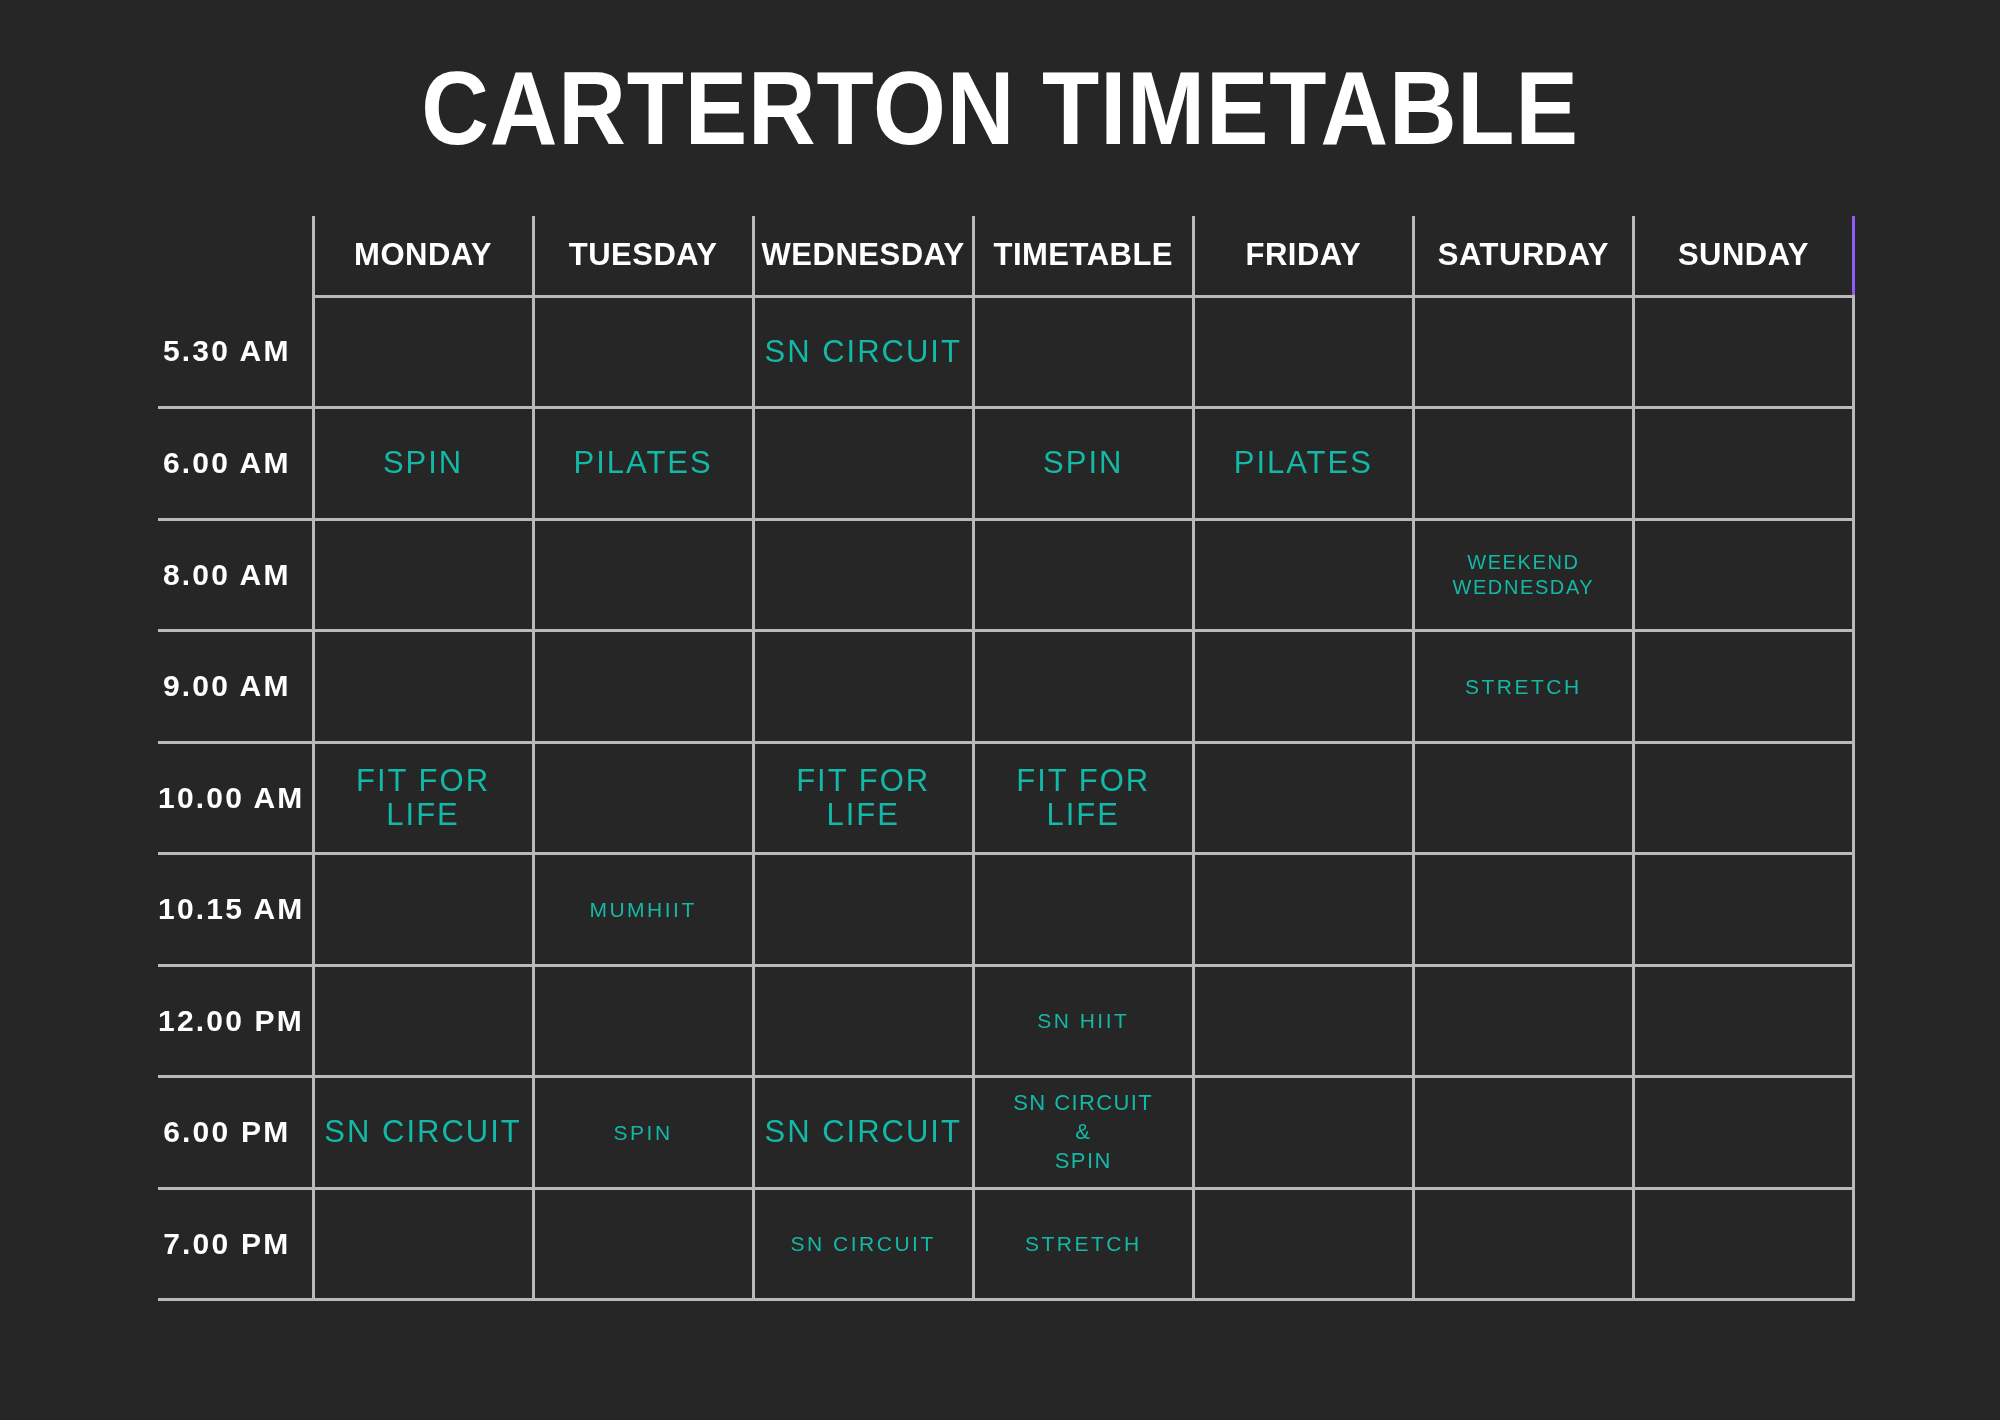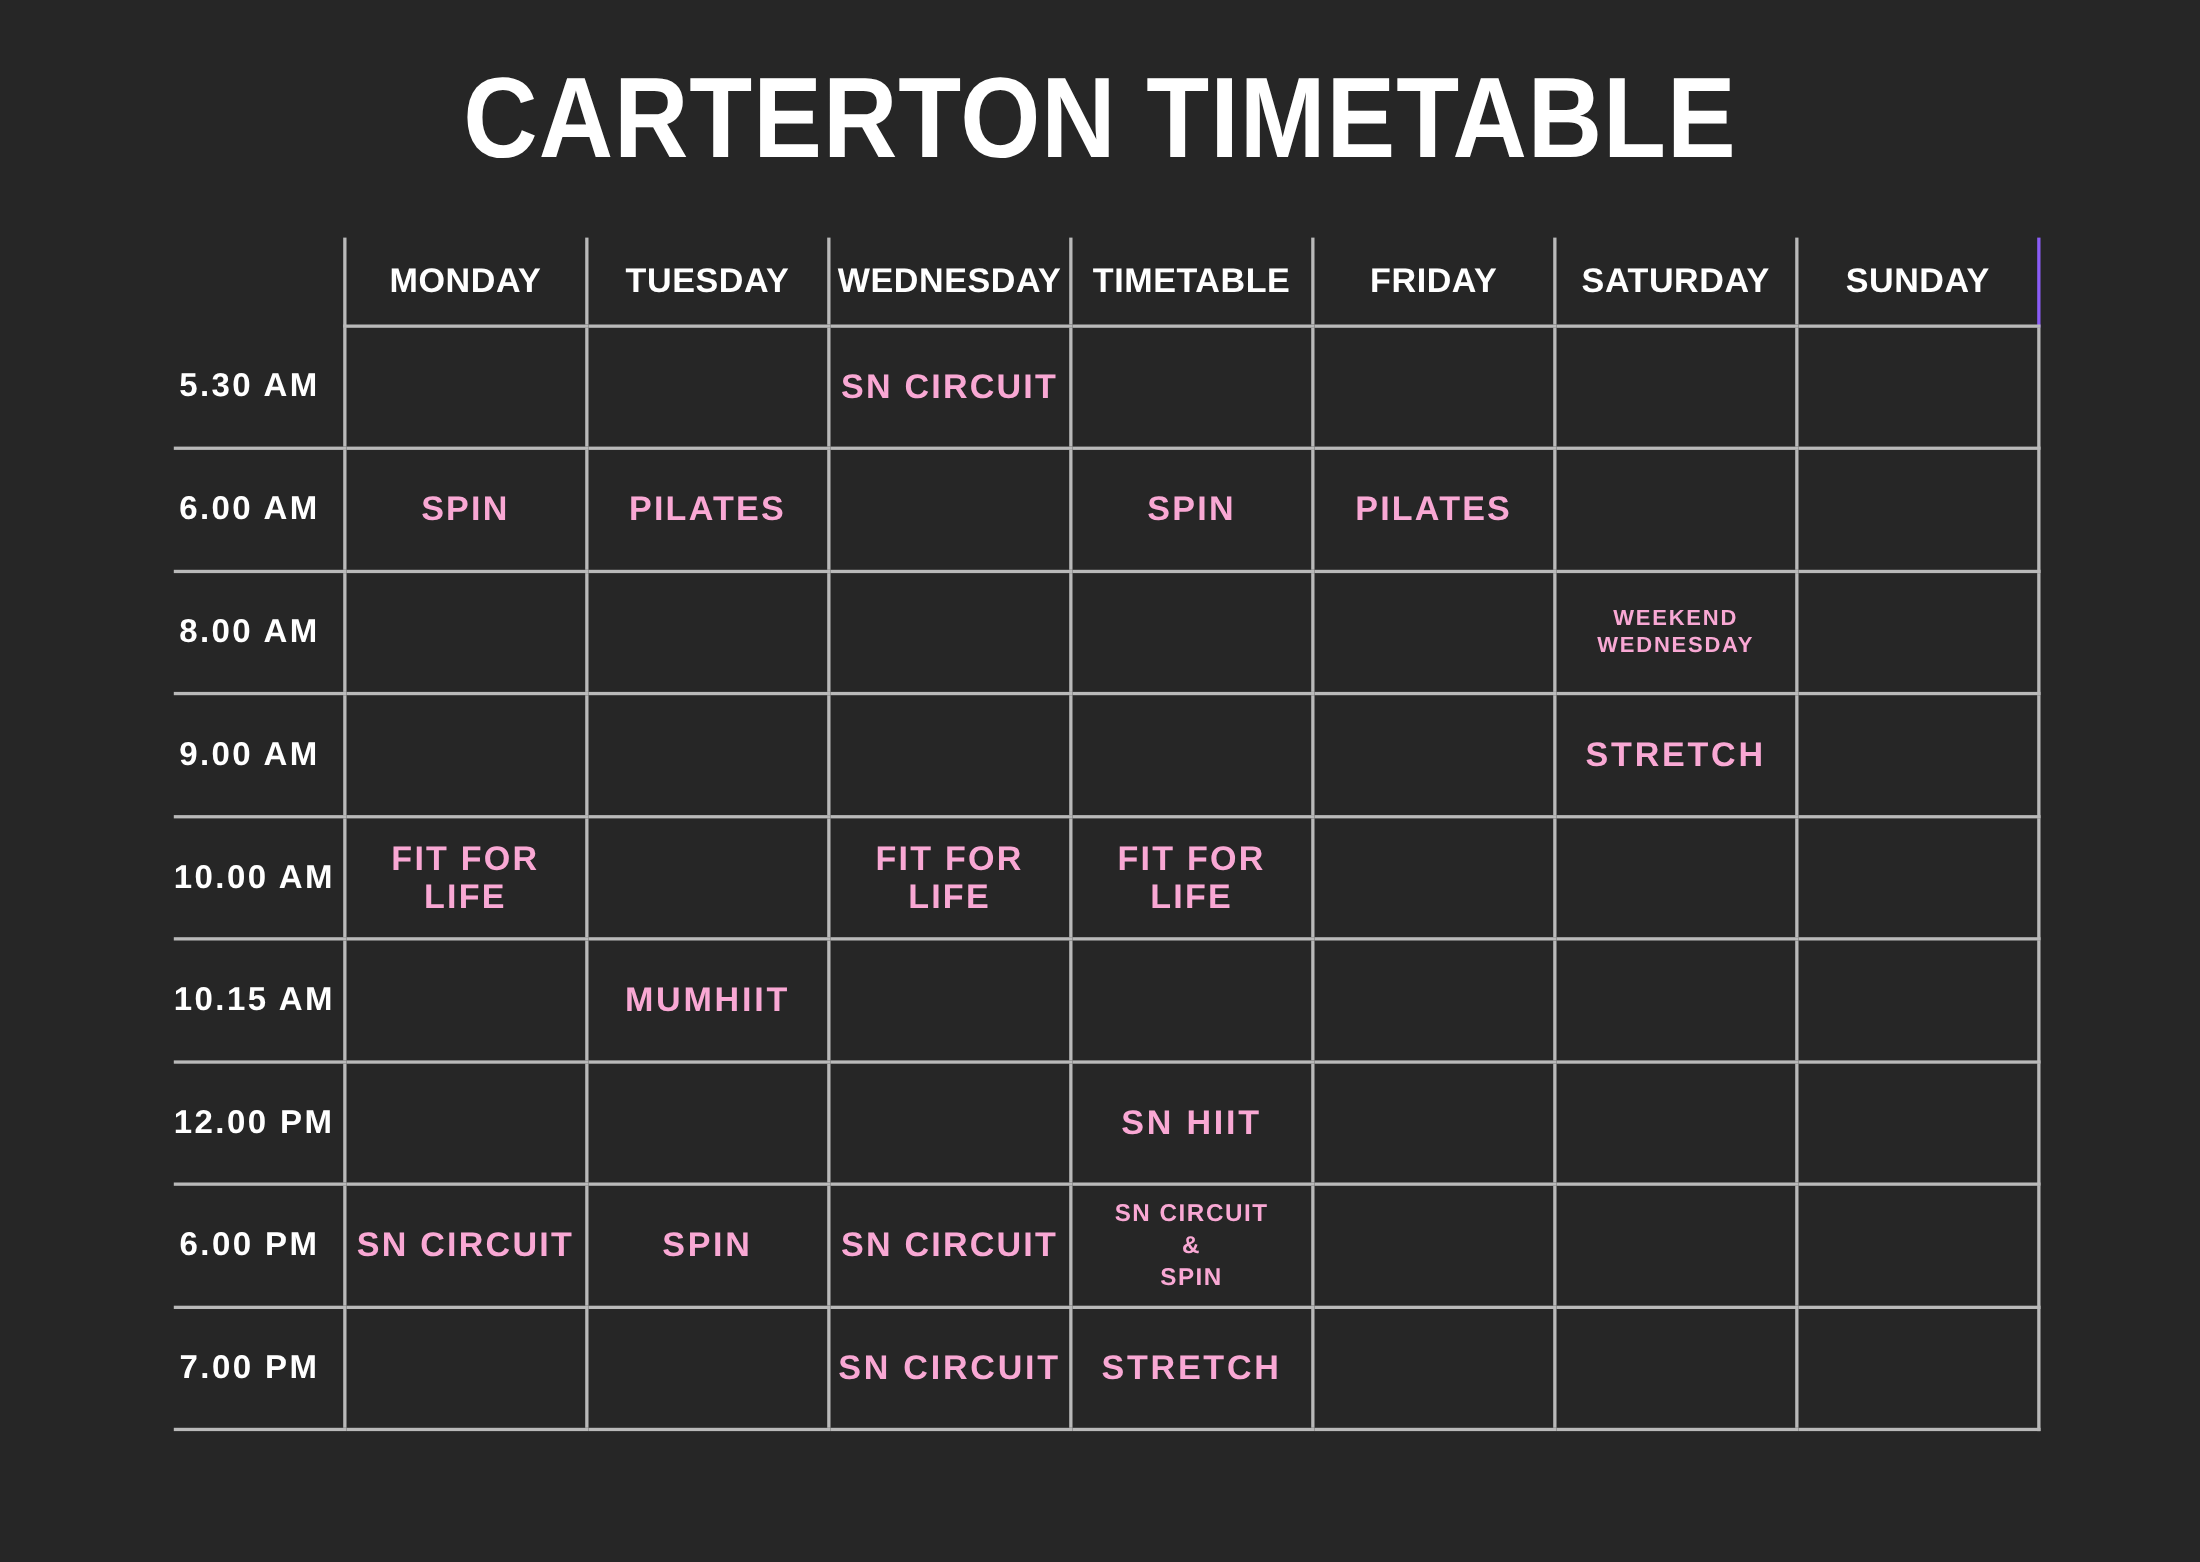--- a/index.html
+++ b/index.html
@@ -112,34 +112,34 @@
     color: #ffffff;
     white-space: nowrap;
     text-align: center;
     padding-right: 16px;
     display: block;
   }
 
   
   .cls {
     font-family: "Liberation Sans Narrow", "Liberation Sans", sans-serif;
-    font-weight: 700;
+    font-weight: 400;
     font-size: 31px;
     line-height: 1.10;
     letter-spacing: 2px;
-    color: #f9a8d4;
+    color: #14b8a6;
     display: block;
     padding: 0 6px;
   }
 
   
   .cls.wide {
     font-family: "Liberation Sans", sans-serif;
     letter-spacing: 2.5px;
-    font-size: 31px;
+    font-size: 21px;
   }
 
   
   .cls.small {
     font-family: "Liberation Sans", sans-serif;
     font-size: 20px;
     letter-spacing: 1.6px;
     line-height: 1.22;
   }
 

